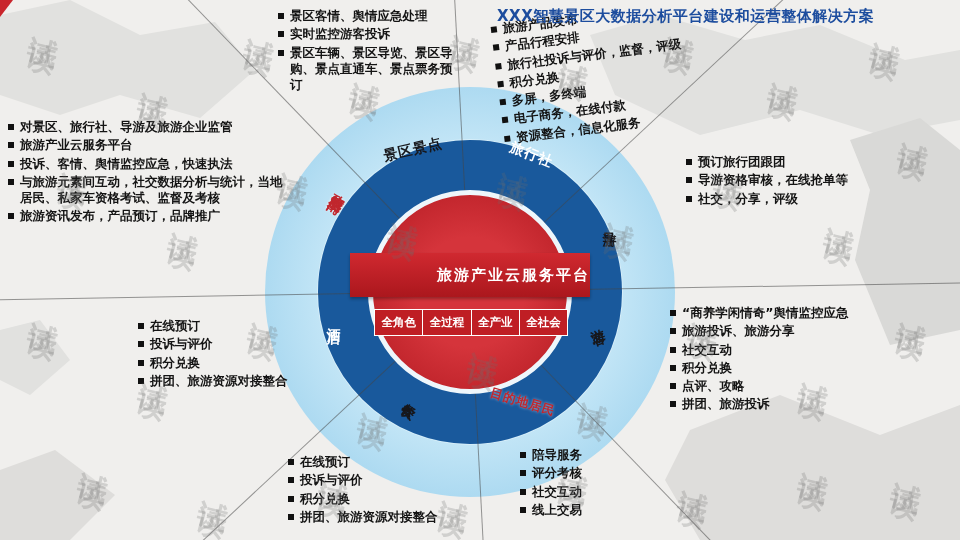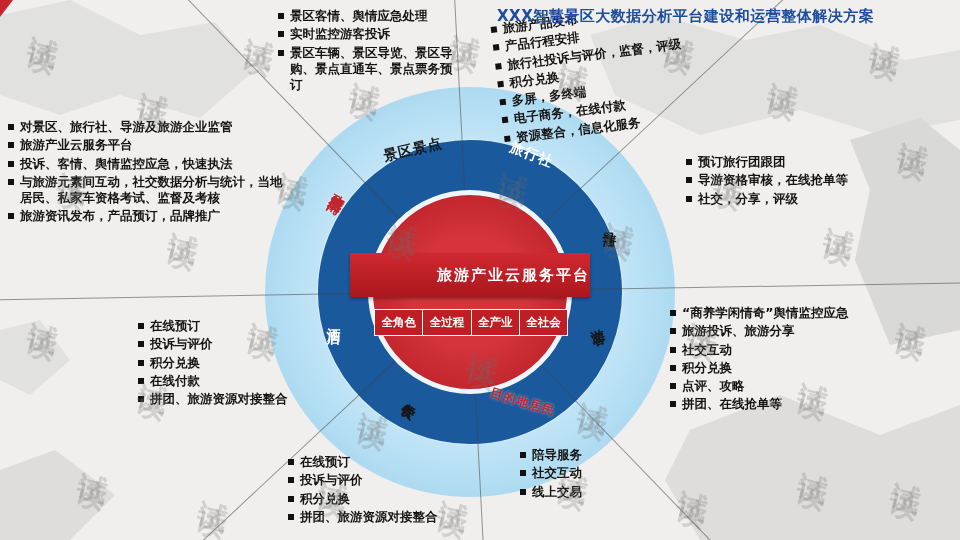--- a/index.html
+++ b/index.html
@@ -200,24 +200,20 @@
       <li class="bi">
         <span class="sq"></span>
         <span class="bt">投诉与评价</span>
       </li>
       <li class="bi">
         <span class="sq"></span>
         <span class="bt">积分兑换</span>
       </li>
       <li class="bi">
         <span class="sq"></span>
-        <span class="bt">在线付款</span>
-      </li>
-      <li class="bi">
-        <span class="sq"></span>
         <span class="bt">拼团、旅游资源对接整合</span>
       </li>
     </ul>
   <ul class="blist list-tourist">
       <li class="bi">
         <span class="sq"></span>
         <span class="bt">“商养学闲情奇”舆情监控应急</span>
       </li>
       <li class="bi">
         <span class="sq"></span>
@@ -230,21 +226,21 @@
       <li class="bi">
         <span class="sq"></span>
         <span class="bt">积分兑换</span>
       </li>
       <li class="bi">
         <span class="sq"></span>
         <span class="bt">点评、攻略</span>
       </li>
       <li class="bi">
         <span class="sq"></span>
-        <span class="bt">拼团、在线抢单等</span>
+        <span class="bt">拼团、旅游投诉</span>
       </li>
     </ul>
   <ul class="blist list-dining">
       <li class="bi">
         <span class="sq"></span>
         <span class="bt">在线预订</span>
       </li>
       <li class="bi">
         <span class="sq"></span>
         <span class="bt">投诉与评价</span>
@@ -255,20 +251,24 @@
       </li>
       <li class="bi">
         <span class="sq"></span>
         <span class="bt">拼团、旅游资源对接整合</span>
       </li>
     </ul>
   <ul class="blist list-resident">
       <li class="bi">
         <span class="sq"></span>
         <span class="bt">陪导服务</span>
+      </li>
+      <li class="bi">
+        <span class="sq"></span>
+        <span class="bt">评分考核</span>
       </li>
       <li class="bi">
         <span class="sq"></span>
         <span class="bt">社交互动</span>
       </li>
       <li class="bi">
         <span class="sq"></span>
         <span class="bt">线上交易</span>
       </li>
     </ul>

